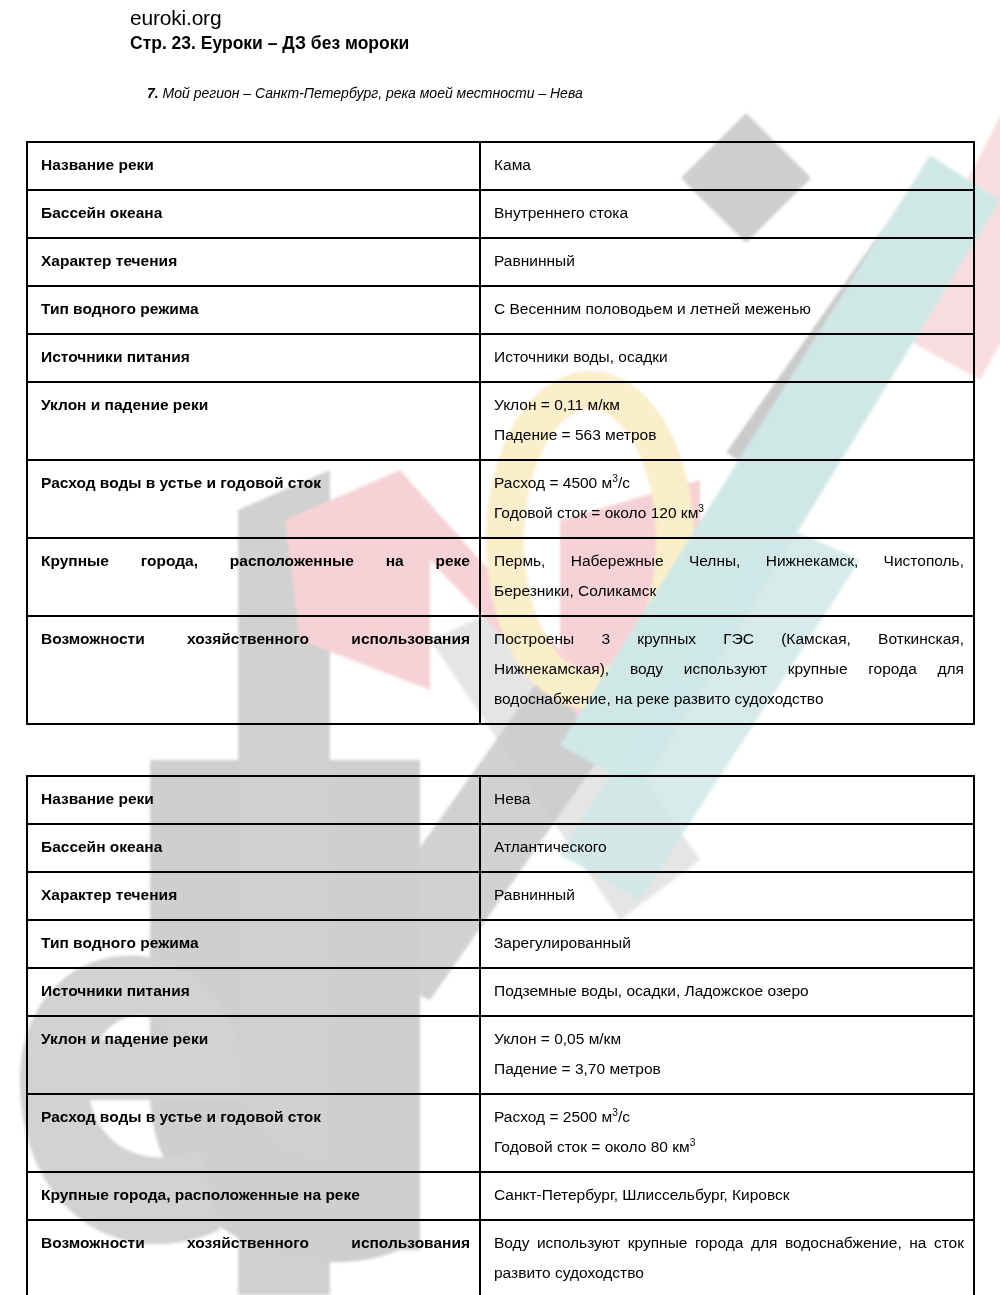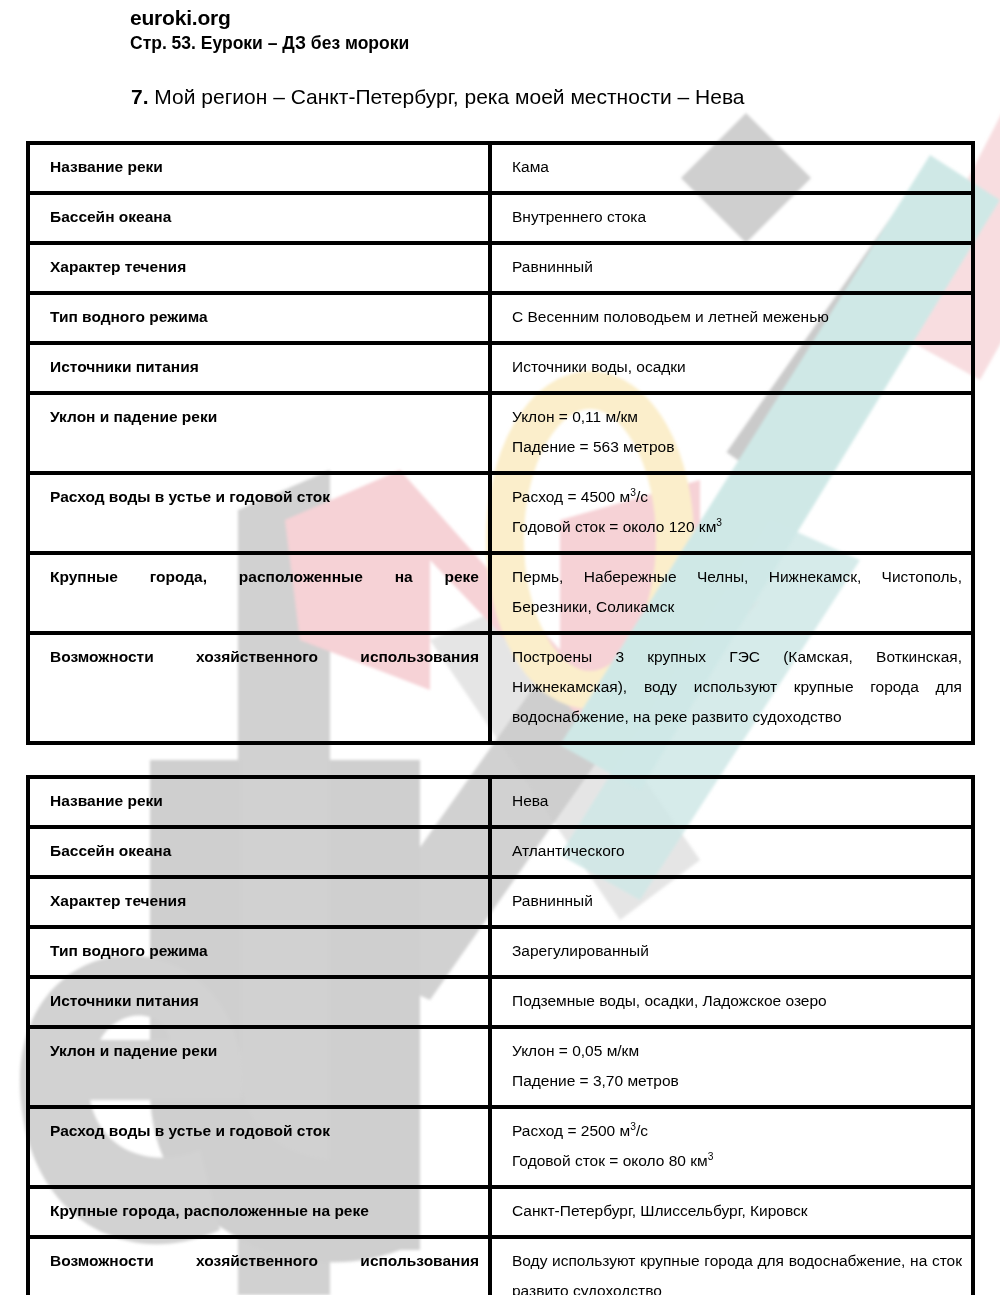--- a/index.html
+++ b/index.html
@@ -30,50 +30,51 @@
   #content {
     position: relative;
     z-index: 2;
   }
 
   .brand {
     position: absolute;
     left: 130px;
     top: 6px;
     font-size: 21px;
-    font-weight: bold;
+    font-weight: normal;
     letter-spacing: -0.2px;
   }
   .page-line {
     position: absolute;
     left: 130px;
     top: 33px;
     font-size: 17.5px;
     font-weight: bold;
   }
   .task-line {
     position: absolute;
-    left: 131px;
+    left: 147px;
     top: 85px;
-    font-size: 21px;
+    font-size: 14px;
     font-weight: normal;
+    font-style: italic;
   }
   .task-line b { font-weight: bold; }
 
   table.riv {
     position: absolute;
     left: 26px;
     width: 949px;
     border-collapse: collapse;
     table-layout: fixed;
   }
   table.riv td {
-    border: 4px solid #000000;
+    border: 2px solid #000000;
     vertical-align: top;
-    padding: 7px 9px 9px 20px;
+    padding: 7px 9px 9px 13px;
     font-size: 15.5px;
     line-height: 30px;
     background: transparent;
   }
   table.riv td.k {
     width: 429px;
     font-weight: bold;
     text-align: justify;
     text-align-last: justify;
     hyphens: none;
@@ -133,21 +134,21 @@
 
       <path d="M930 155 L1000 200 L640 790 L560 745 Z" fill="#cfe8e6"></path>
       <path d="M770 520 L860 560 L640 900 L560 855 Z" fill="#cfe8e6" opacity="0.85"></path>
     </g>
   </svg>
 </div>
 
 <div id="content">
 
   <div class="brand">euroki.org</div>
-  <div class="page-line">Стр. 53. Еуроки – ДЗ без мороки</div>
+  <div class="page-line">Стр. 23. Еуроки – ДЗ без мороки</div>
 
   <div class="task-line">
     <b>7.</b><span> Мой регион – Санкт-Петербург, река моей местности – Нева</span>
   </div>
 
   <table class="riv" id="tbl1">
     <tbody>
         <tr>
           <td class="k single">Название реки</td>
           <td class="v">

